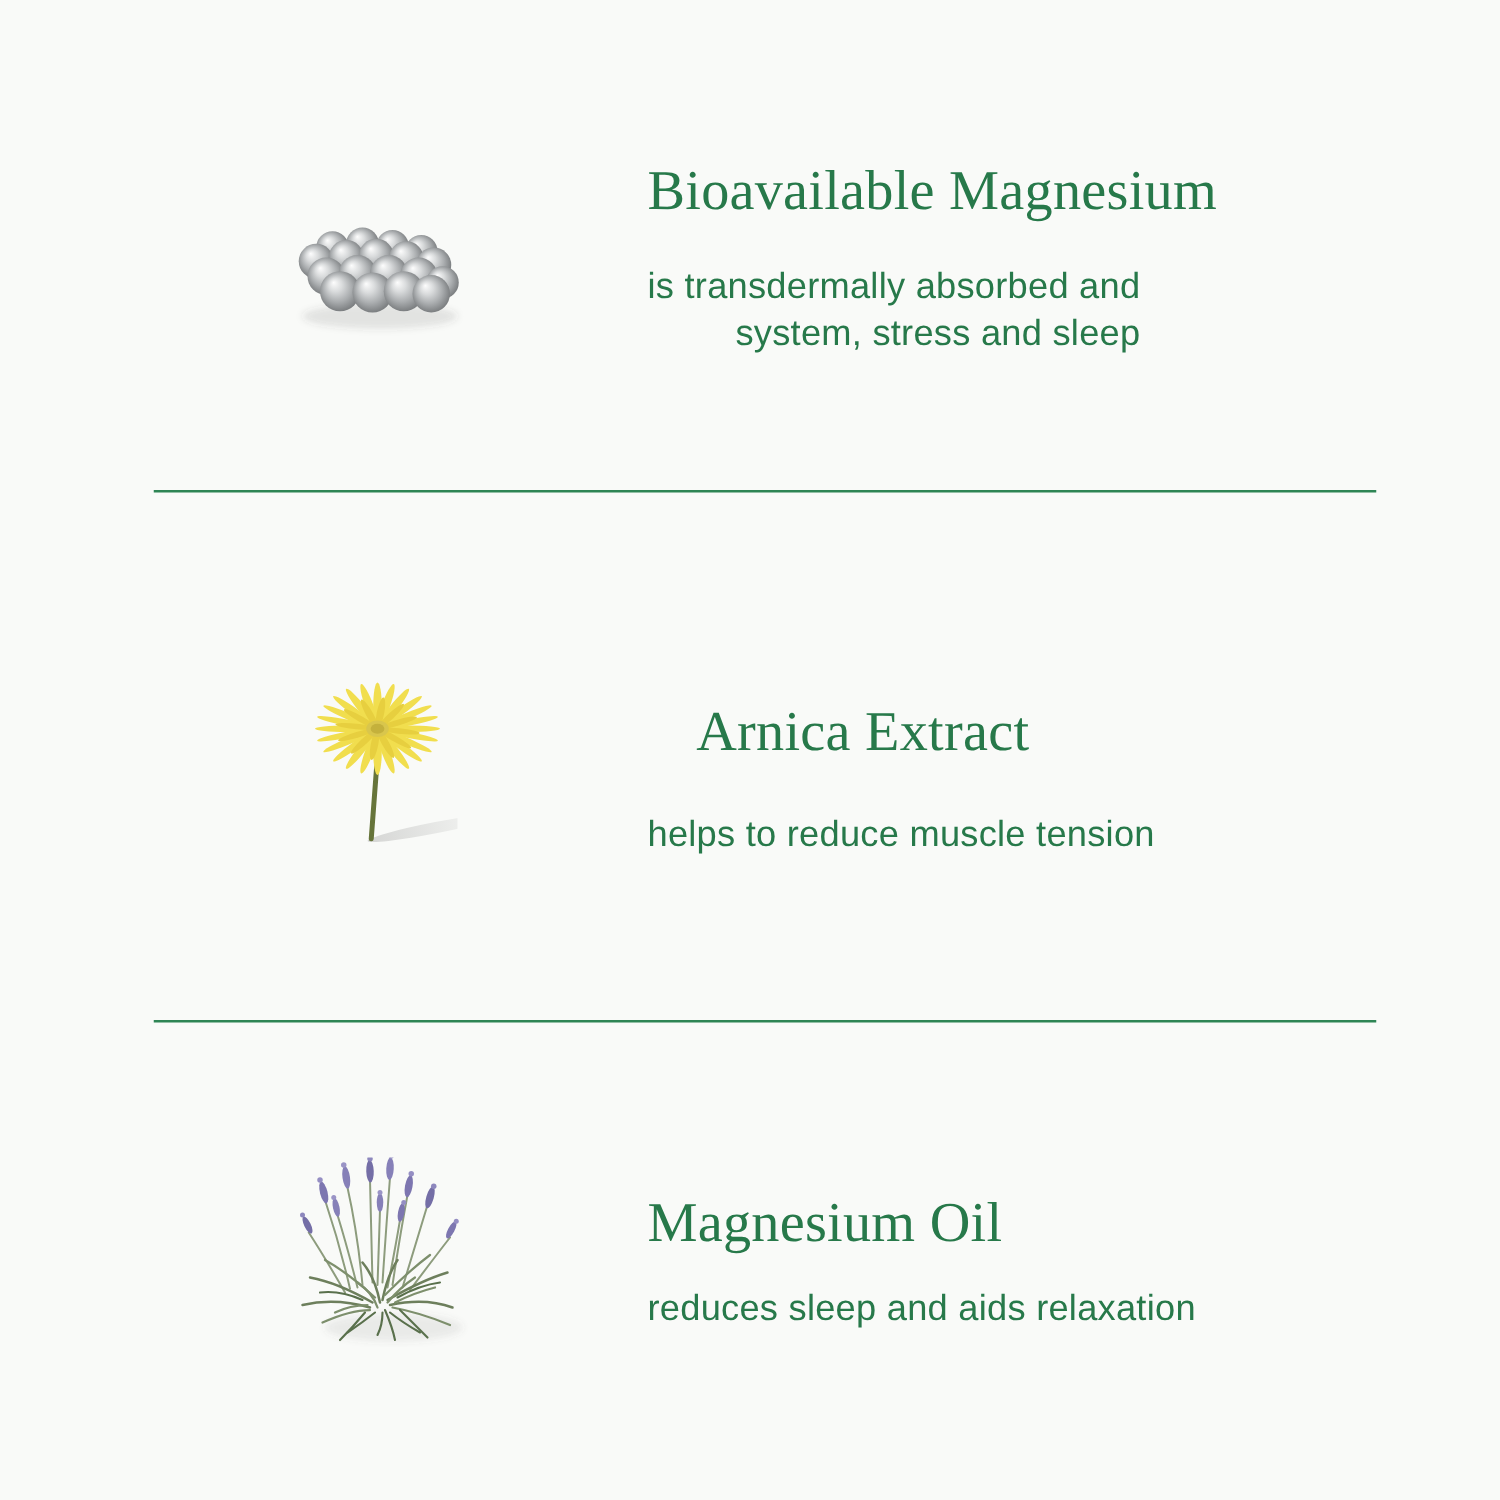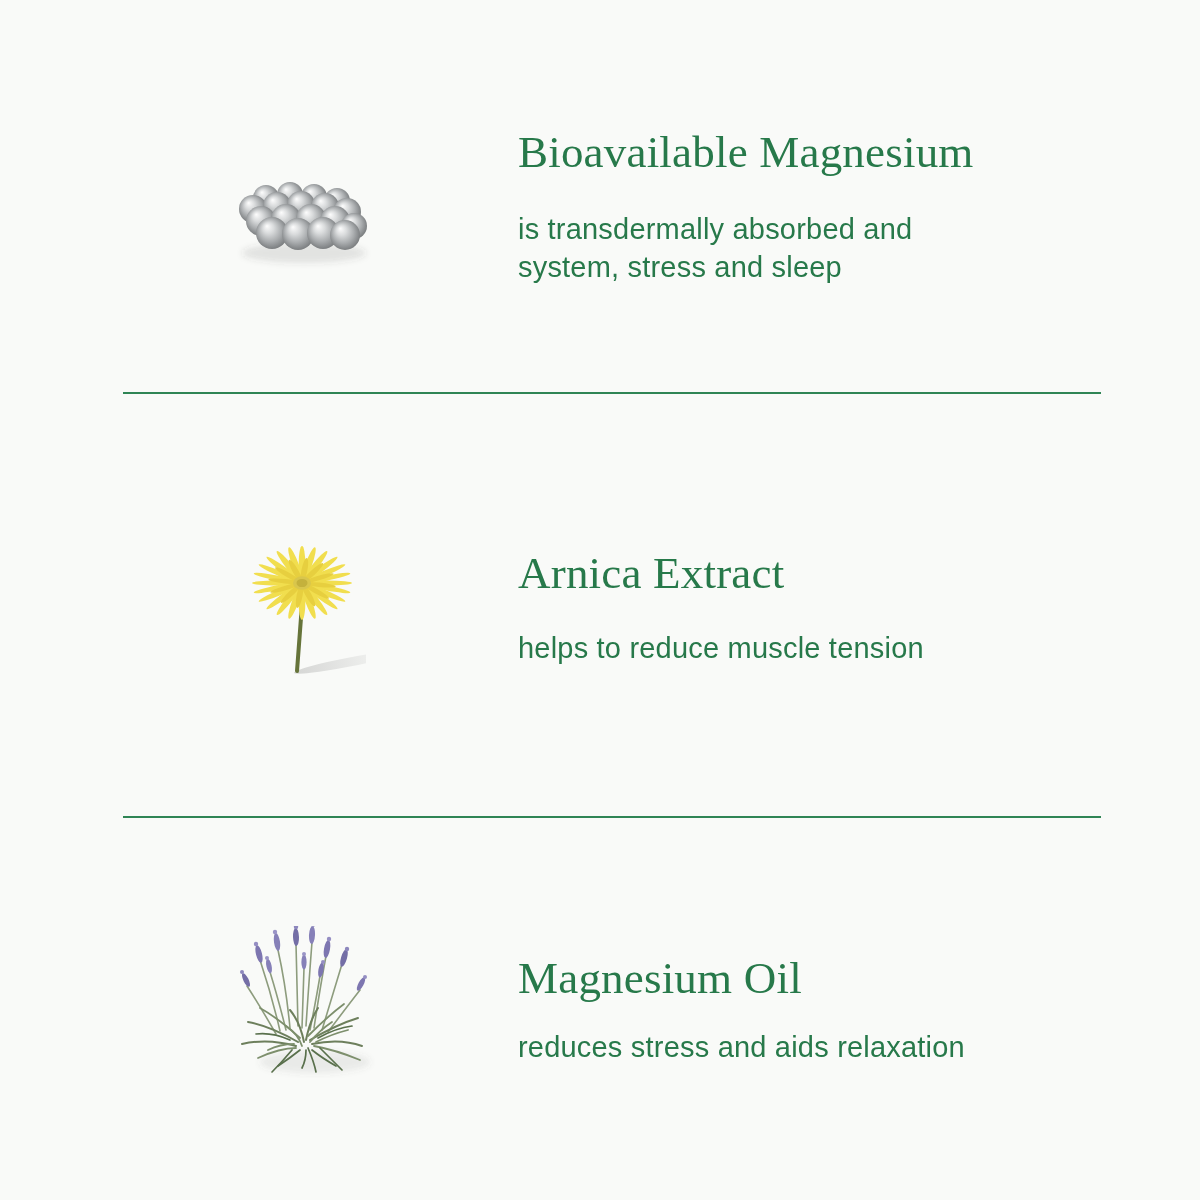--- a/index.html
+++ b/index.html
@@ -25,22 +25,22 @@
     letter-spacing:.2px;
     white-space:nowrap;
   }
   .ing-desc{
     position:absolute;left:518px;
     font-size:29px;line-height:38px;
     color:var(--accent-green,#27794a);
     letter-spacing:.2px;
     white-space:nowrap;
   }
-  .t1{top:125px;} .d1{top:210px;}
-  .t2{top:546px;} .d2{top:629px;}
+  .t1{top:125px;} .d1{top:210px;text-align:right;}
+  .t2{top:558px;margin-left:39px;} .d2{top:649px;}
   .t3{top:951px;} .d3{top:1028px;}
 
   .divider{
     position:absolute;left:123px;width:978px;height:2px;
     background:var(--divider-green,#2f8555);
   }
   .div1{top:392px;}
   .div2{top:816px;}
 
   .figure{position:absolute;}
@@ -249,17 +249,17 @@
             <path d="M98 112 Q116 102 132 100"></path>
             <path d="M72 124 Q62 136 52 146"></path>
             <path d="M100 122 Q112 134 122 144"></path>
             <path d="M88 122 Q94 136 96 146"></path>
           </g>
         </g>
       </svg>
     </div>
     <h2 class="ing-title t3">Magnesium Oil</h2>
     <div class="ing-desc d3">
-      <div>reduces stress and aids relaxation</div>
+      <div>reduces sleep and aids relaxation</div>
     </div>
   </section>
 
 </div>
 
 </body></html>

